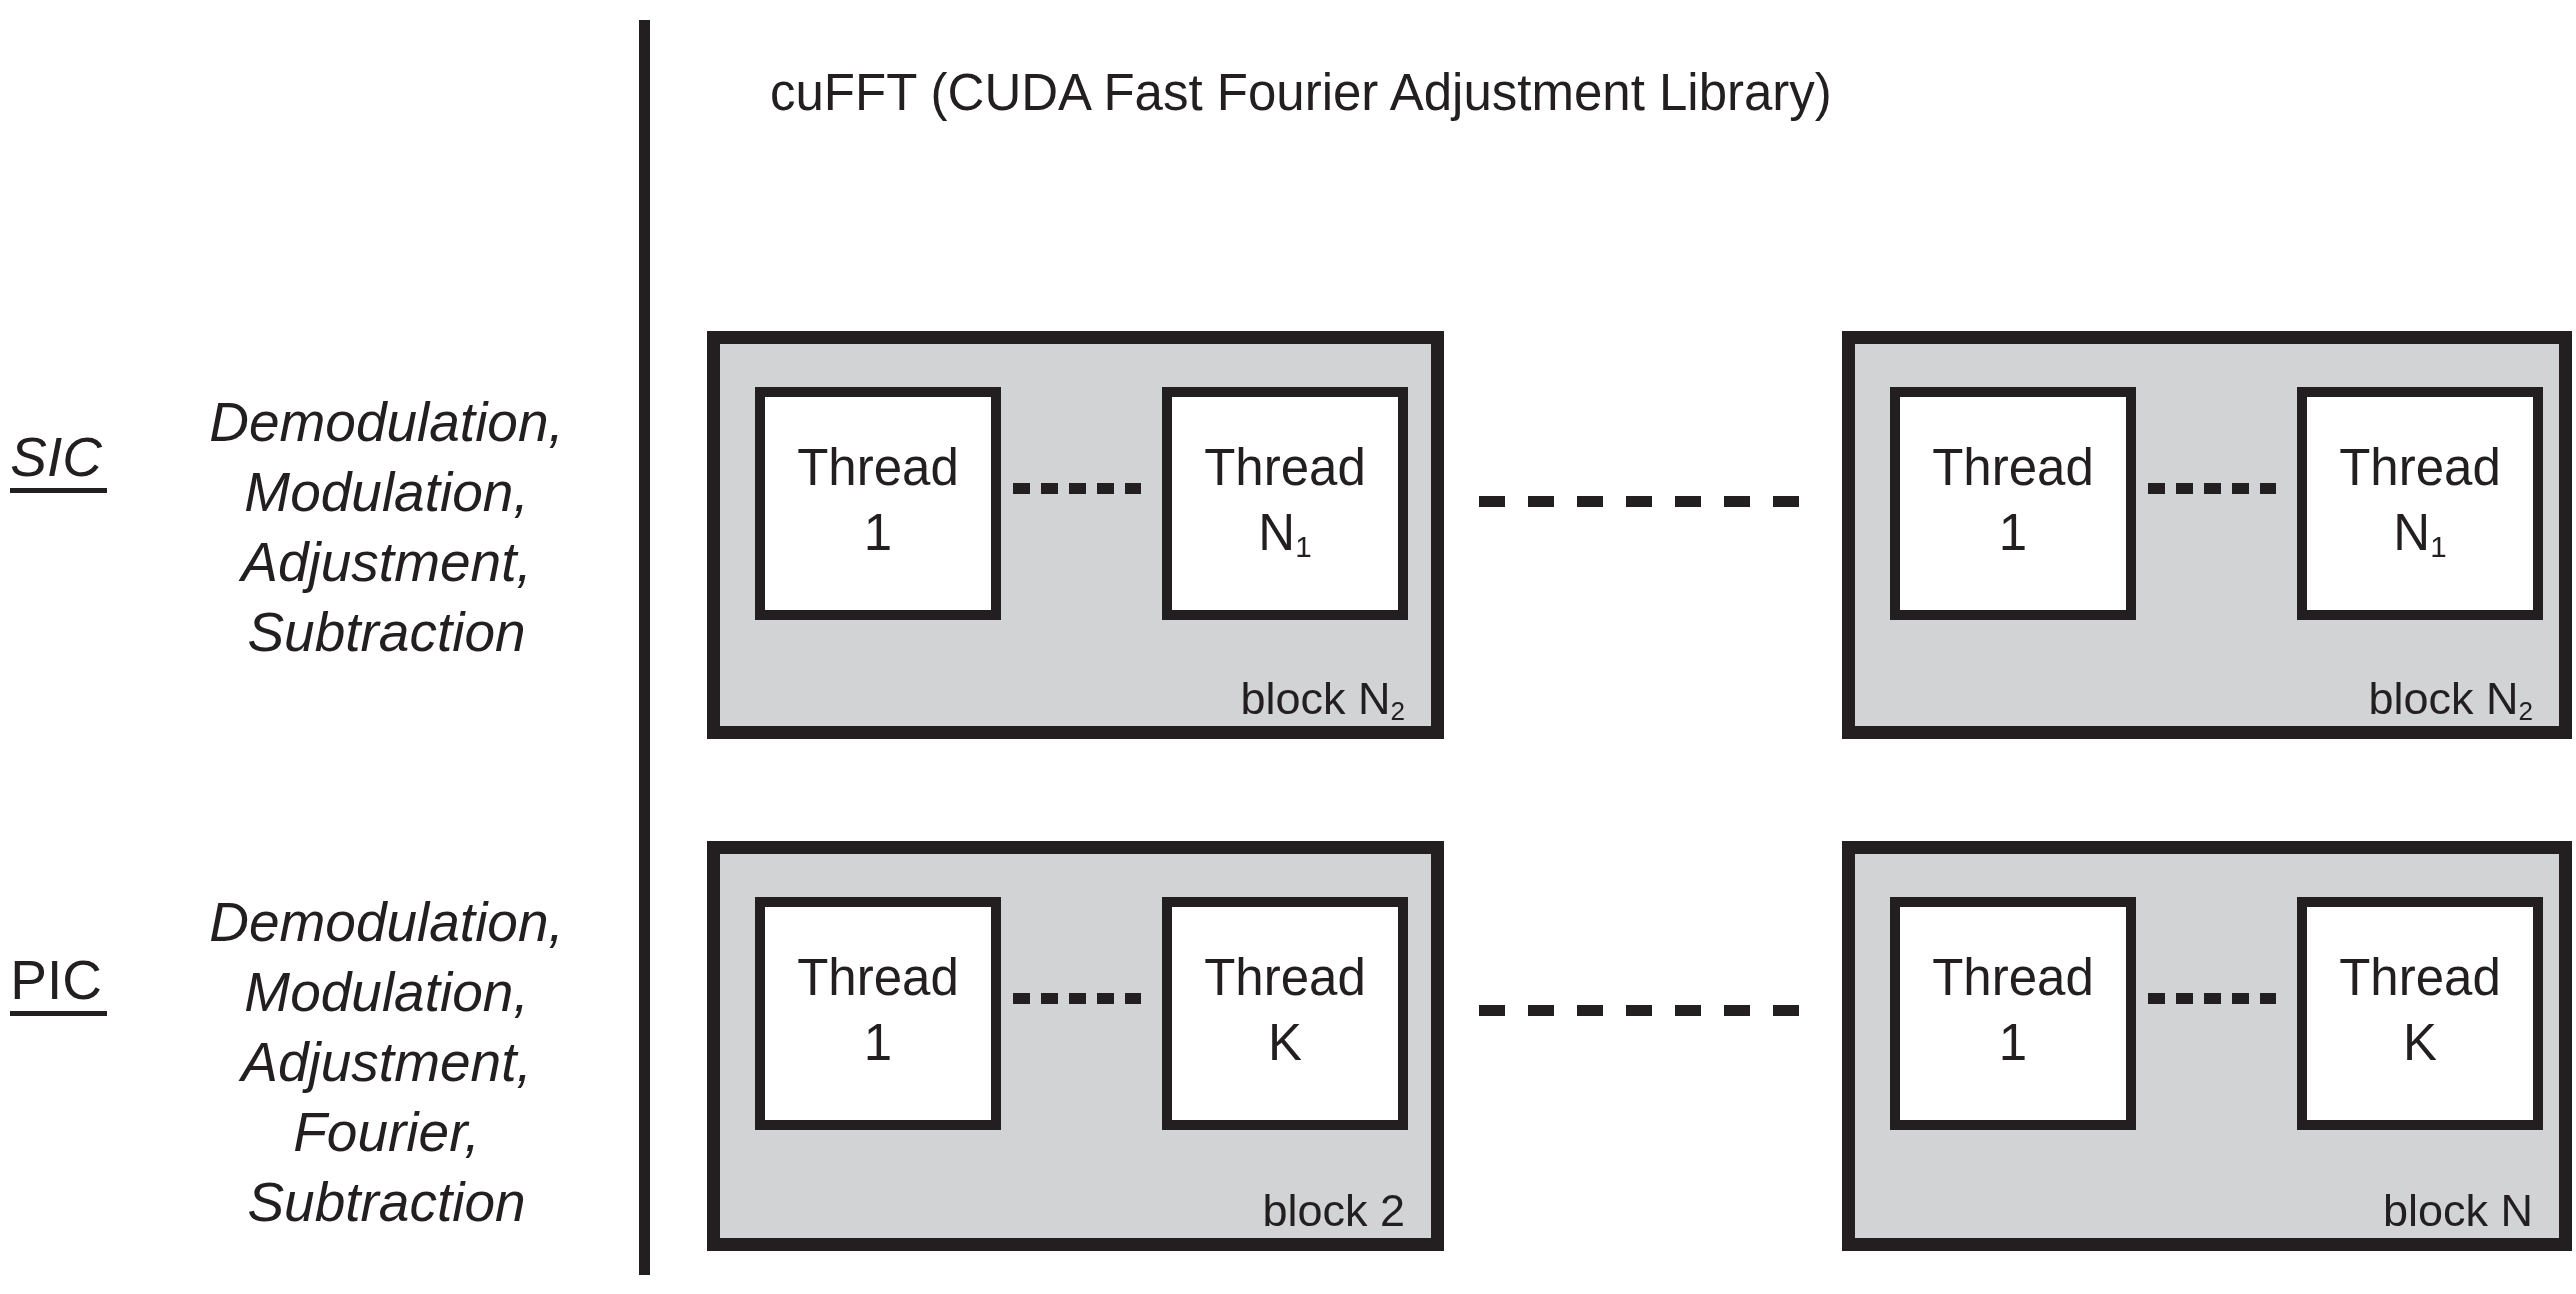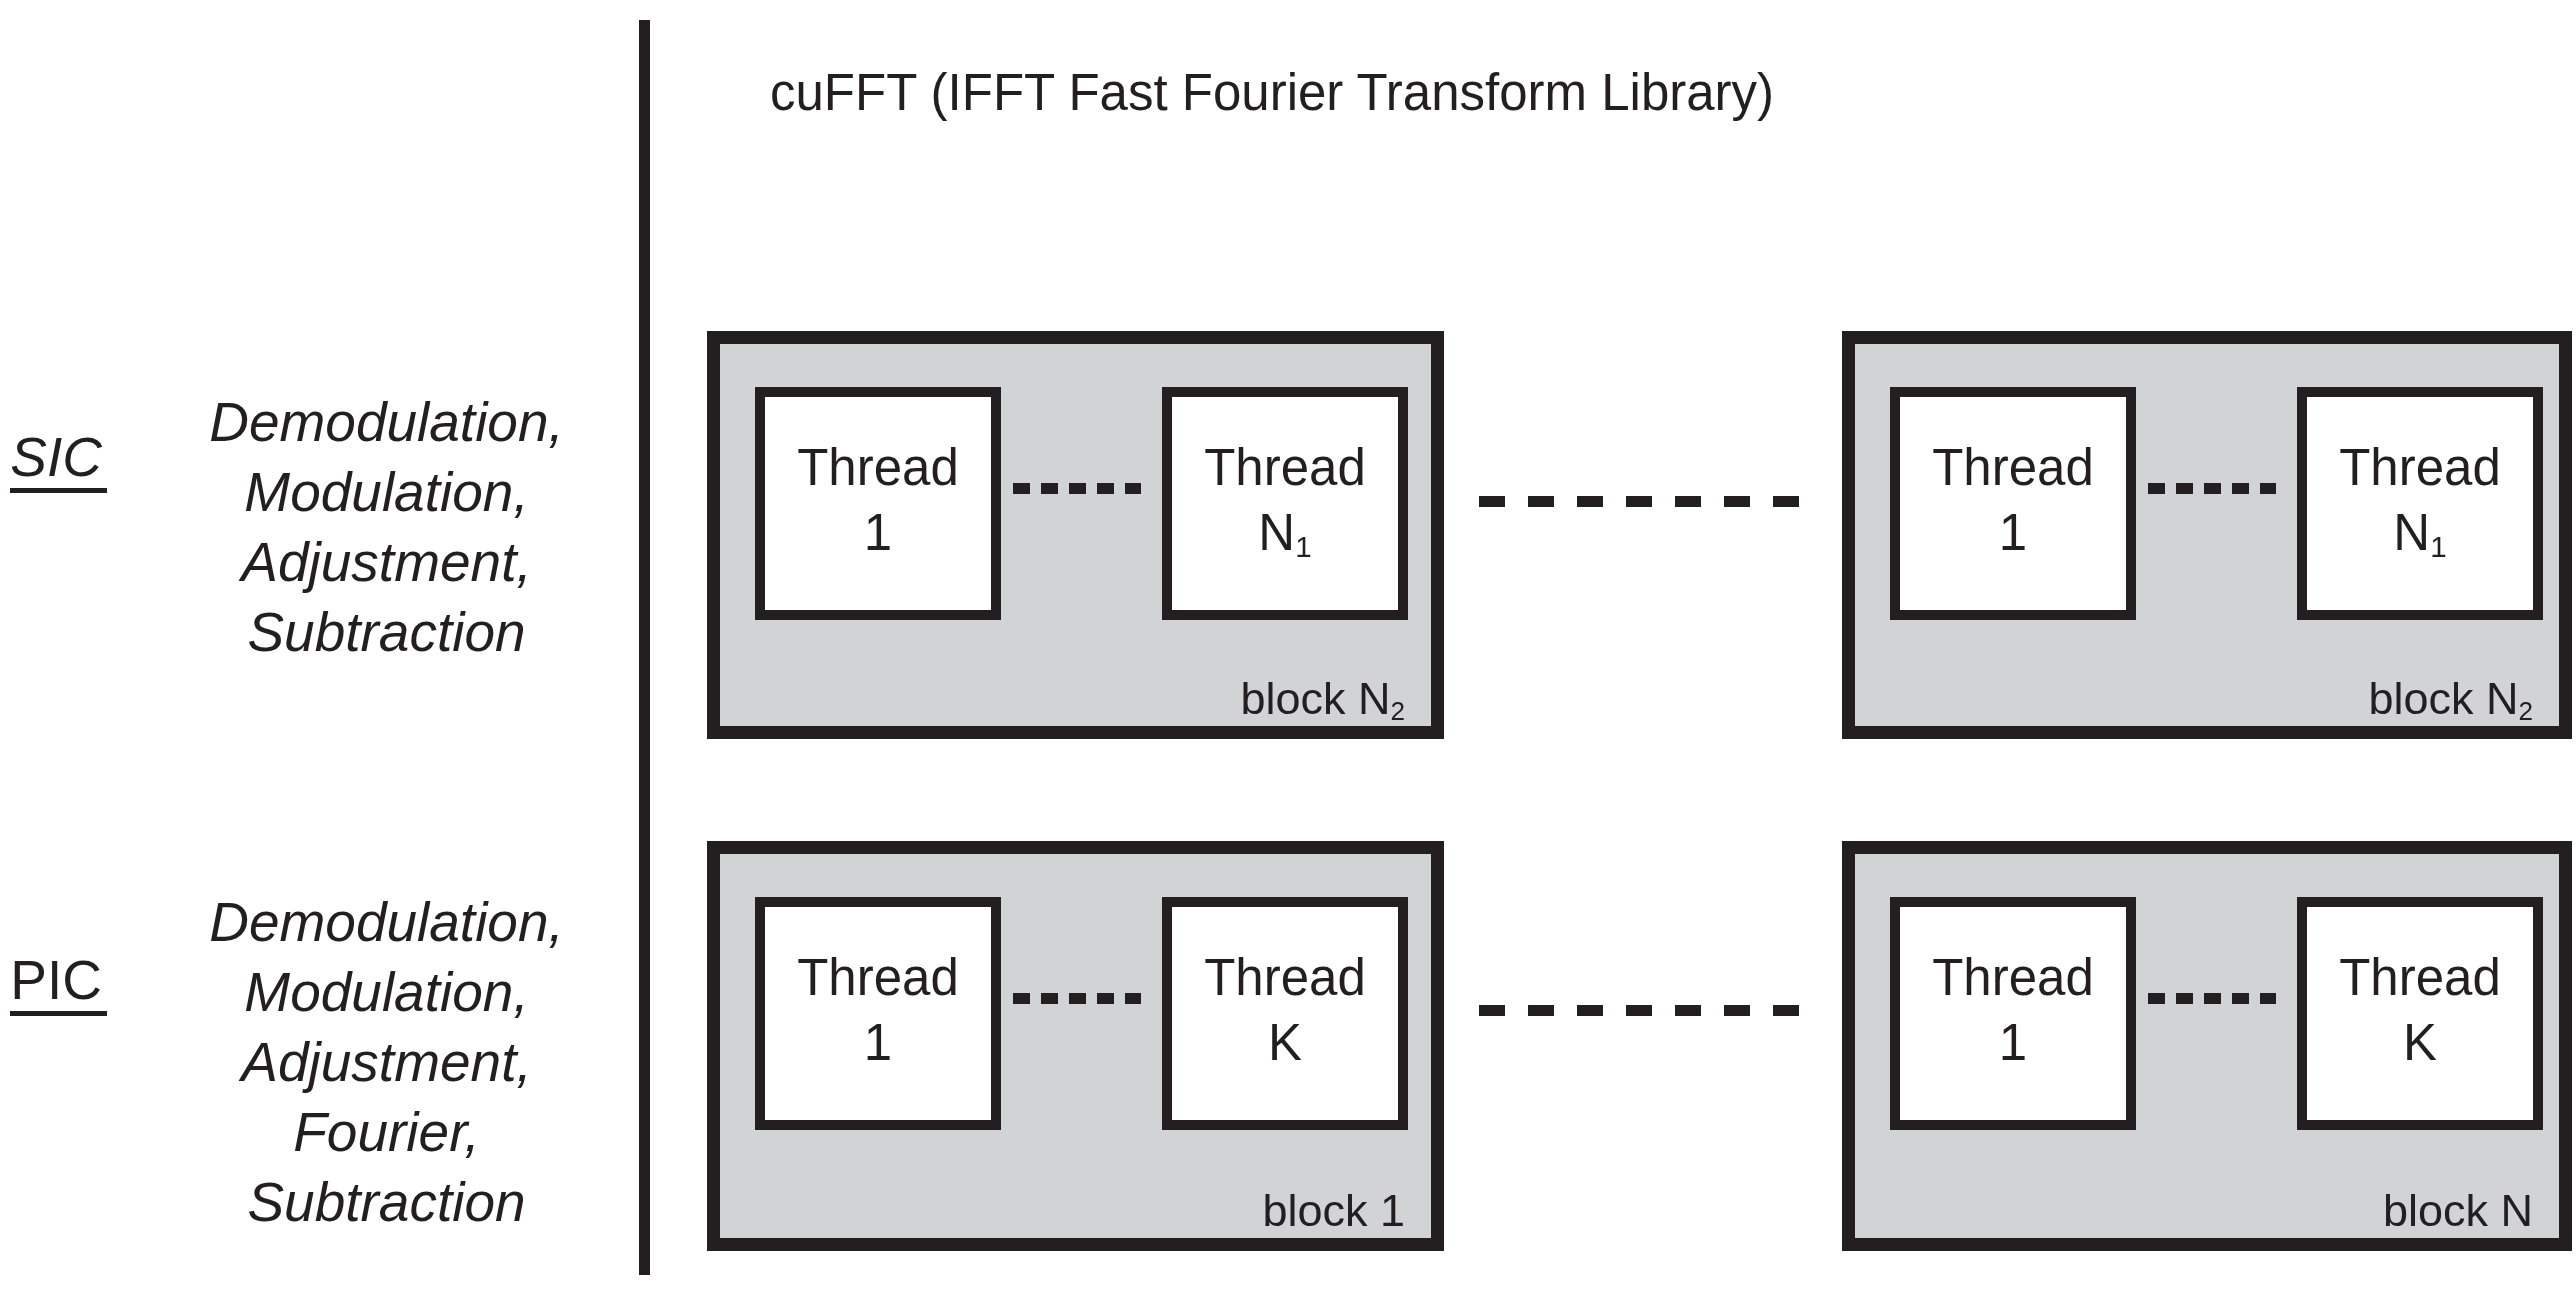--- a/index.html
+++ b/index.html
@@ -110,21 +110,21 @@
   <div class="ops pic-ops">
     <div>Demodulation,</div>
     <div>Modulation,</div>
     <div>Adjustment,</div>
     <div>Fourier,</div>
     <div>Subtraction</div>
   </div>
 
   <div class="divider"></div>
 
-  <div class="title">cuFFT (IFFT Fast Fourier Transform Library)</div>
+  <div class="title">cuFFT (CUDA Fast Fourier Adjustment Library)</div>
 
   <div class="gpu-block" id="block-tl">
     <div class="thread-box first">
       <div>Thread</div>
       <div><span>1</span><span class="sub"></span></div>
     </div>
     <div class="thread-ellipsis"></div>
     <div class="thread-box last">
       <div>Thread</div>
       <div><span>N</span><span class="sub">1</span></div>
@@ -150,21 +150,21 @@
   <div class="gpu-block" id="block-bl">
     <div class="thread-box first">
       <div>Thread</div>
       <div><span>1</span><span class="sub"></span></div>
     </div>
     <div class="thread-ellipsis"></div>
     <div class="thread-box last">
       <div>Thread</div>
       <div><span>K</span><span class="sub"></span></div>
     </div>
-    <div class="block-label"><span>block 1</span><span class="sub"></span></div>
+    <div class="block-label"><span>block 2</span><span class="sub"></span></div>
   </div>
 
   <div class="long-ellipsis" id="ellipsis-bottom"></div>
 
   <div class="gpu-block" id="block-br">
     <div class="thread-box first">
       <div>Thread</div>
       <div><span>1</span><span class="sub"></span></div>
     </div>
     <div class="thread-ellipsis"></div>

